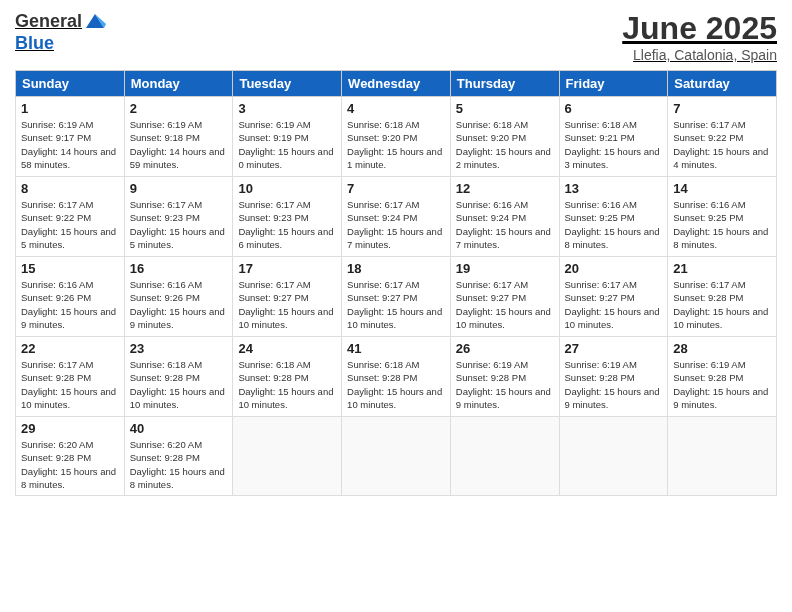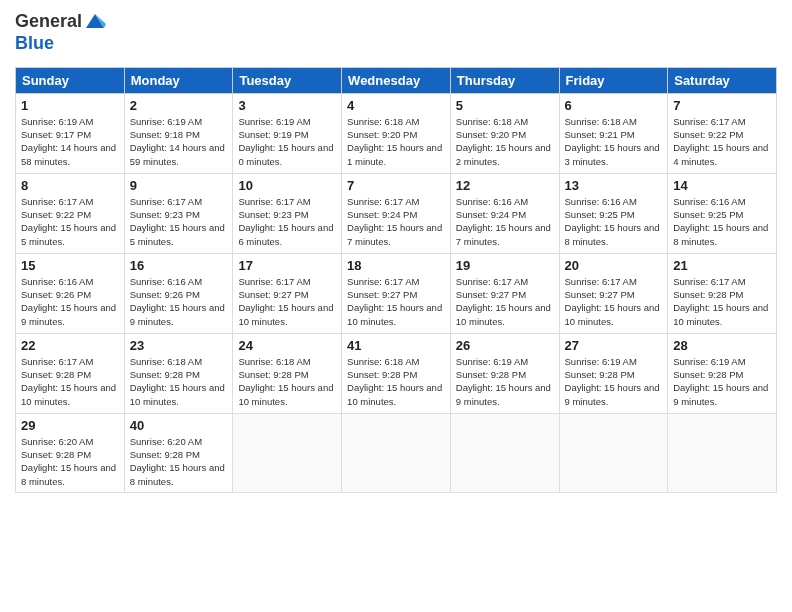--- a/index.html
+++ b/index.html
@@ -11,21 +11,22 @@
       overflow: hidden;
     }
     .container {
       width: 792px;
       padding: 10px 15px;
     }
     .header-row {
       display: flex;
       justify-content: space-between;
       align-items: flex-start;
-      margin-bottom: 13px;
+      margin-bottom: 7px;
+      text-decoration: underline;
     }
     .logo {
       display: flex;
       align-items: center;
     }
     .logo-text-general {
       font-size: 18px;
       font-weight: bold;
       color: #333;
     }
@@ -98,20 +99,24 @@
         <span style="display:flex;align-items:center;">
           <span class="logo-text-general">General</span>
           <svg width="22" height="22" viewBox="0 0 22 22" style="margin-left:2px;margin-bottom:2px;">
             <polygon points="2,18 11,4 20,18" fill="#1565c0"></polygon>
             <polygon points="11,4 20,18 22,14" fill="#42a5f5"></polygon>
           </svg>
         </span>
         <span class="logo-text-blue">Blue</span>
       </div>
     </div>
+    <div class="title-area">
+      <div class="month-title">June 2025</div>
+      <div class="location-title">Llefia, Catalonia, Spain</div>
+    </div>
   </div>
 
   <table class="calendar">
     <thead>
       <tr>
         <th>Sunday</th>
         <th>Monday</th>
         <th>Tuesday</th>
         <th>Wednesday</th>
         <th>Thursday</th>

